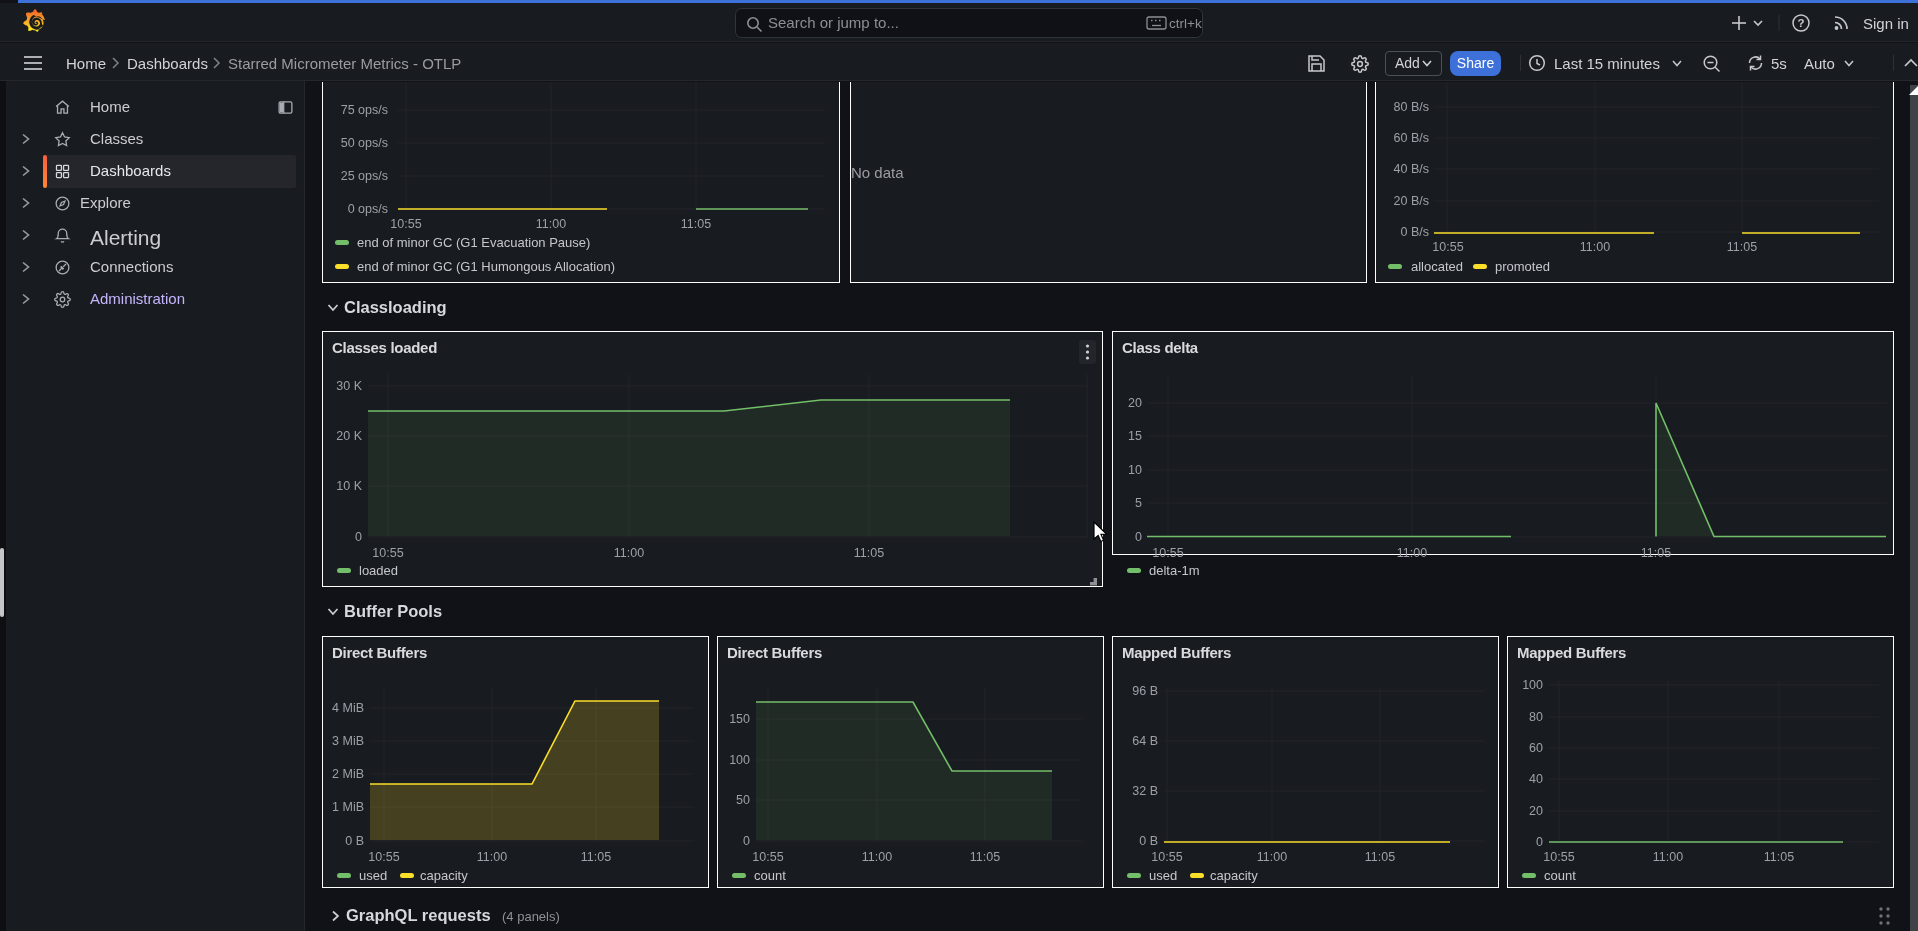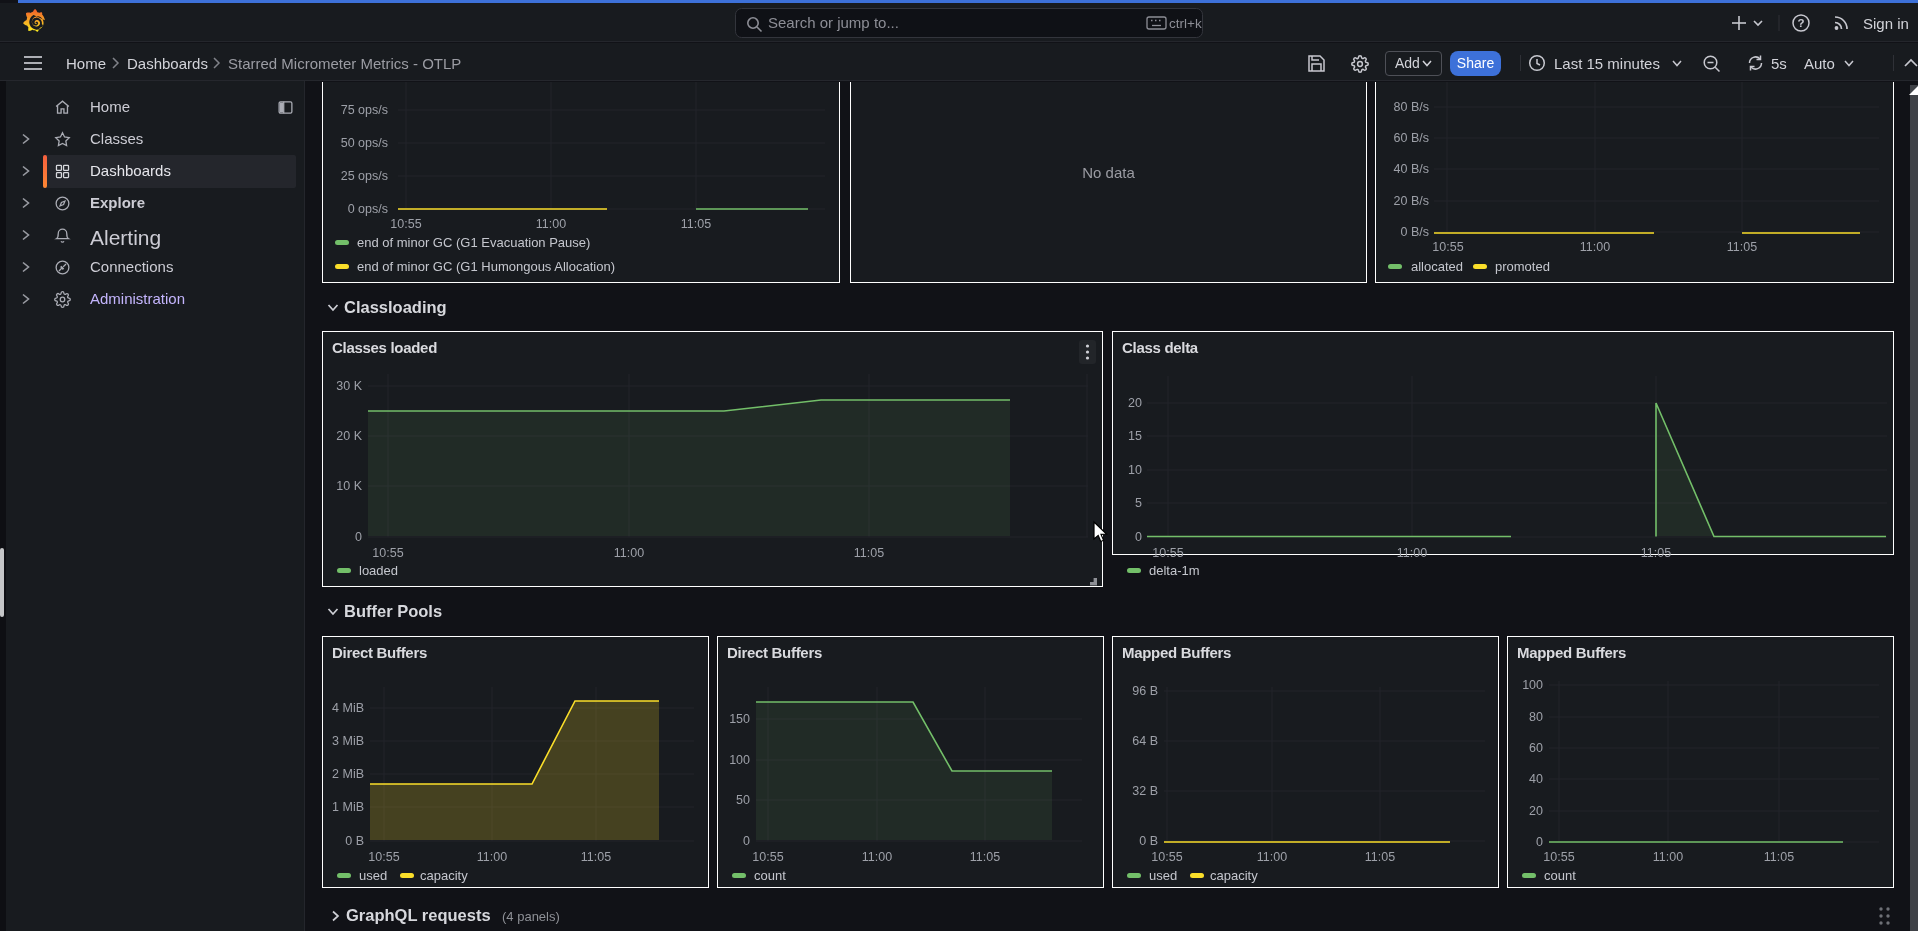--- a/index.html
+++ b/index.html
@@ -165,21 +165,21 @@
     <rect x="13.5" y="13.5" width="7" height="7" rx="1"></rect>
 </svg>
 <div class="abs" style="left:90px;top:162px;font-size:15px;color:#e6e6ec;">Dashboards</div>
 <svg class="abs" style="left:21px;top:197px" width="10" height="12">
     <polyline points="2,1.5 7.5,6 2,10.5" stroke="#9a9ca3" stroke-width="1.6" fill="none"></polyline>
   </svg>
 <svg class="abs" style="left:54px;top:195px" width="17" height="17" viewBox="0 0 24 24" fill="none" stroke="#abadb5" stroke-width="1.8">
  <circle cx="12" cy="12" r="9"></circle>
     <path d="M15.5 8.5l-2 5-5 2 2-5z"></path>
 </svg>
-<div class="abs" style="left:90px;top:194px;font-size:15px;color:#ccccd4;font-weight:bold;">Explore</div>
+<div class="abs" style="left:80px;top:194px;font-size:15px;color:#ccccd4;">Explore</div>
 <svg class="abs" style="left:21px;top:229px" width="10" height="12">
     <polyline points="2,1.5 7.5,6 2,10.5" stroke="#9a9ca3" stroke-width="1.6" fill="none"></polyline>
   </svg>
 <svg class="abs" style="left:54px;top:227px" width="17" height="17" viewBox="0 0 24 24" fill="none" stroke="#abadb5" stroke-width="1.8">
  <path d="M18 9a6 6 0 1 0-12 0c0 6-2.5 7.5-2.5 7.5h17S18 15 18 9"></path>
     <path d="M10 20a2.2 2.2 0 0 0 4 0"></path>
 </svg>
 <div class="abs" style="left:90px;top:226px;font-size:21px;color:#ccccd4;">Alerting</div>
 <svg class="abs" style="left:21px;top:261px" width="10" height="12">
     <polyline points="2,1.5 7.5,6 2,10.5" stroke="#9a9ca3" stroke-width="1.6" fill="none"></polyline>
@@ -226,21 +226,21 @@
  <text class="axis" x="228" y="146" text-anchor="middle">11:00</text>
  <text class="axis" x="373" y="146" text-anchor="middle">11:05</text>
  <rect x="12" y="158" width="14" height="5" rx="2.5" fill="#73bf69"></rect>
  <text class="leg" x="34" y="165">end of minor GC (G1 Evacuation Pause)</text>
  <rect x="12" y="182" width="14" height="5" rx="2.5" fill="#fade2a"></rect>
  <text class="leg" x="34" y="189">end of minor GC (G1 Humongous Allocation)</text>
 </svg>
 </div>
 
 <div class="panel cut" style="left:850px;top:82px;width:517px;height:201px;">
-<div class="abs" style="left:0;width:515px;top:82px;text-align:center;font-size:15px;color:#9b9ca3;">No data</div>
+<div class="abs" style="left:0;width:515px;top:82px;font-size:15px;color:#9b9ca3;">No data</div>
 </div>
 
 <div class="panel cut" style="left:1375px;top:82px;width:519px;height:201px;">
 <svg class="chart" width="517" height="199">
  <g stroke="#23252b" stroke-width="1">
   <line x1="58" y1="25" x2="503" y2="25"></line>
         <line x1="58" y1="56" x2="503" y2="56"></line>
   <line x1="58" y1="87" x2="503" y2="87"></line>
         <line x1="58" y1="119" x2="503" y2="119"></line>
         <line x1="58" y1="150" x2="503" y2="150"></line>

